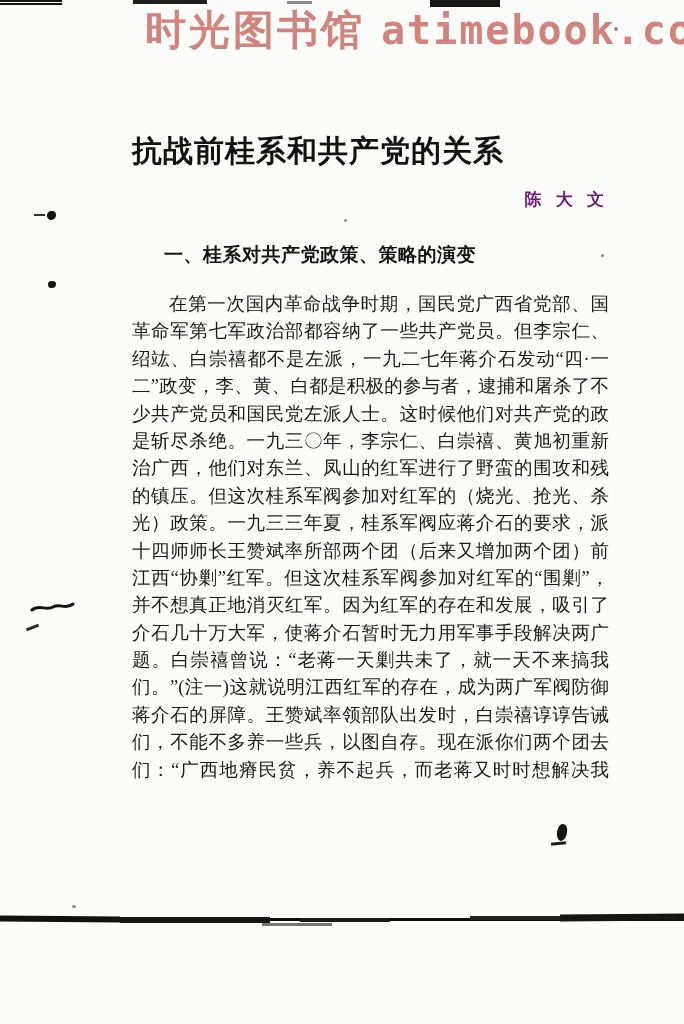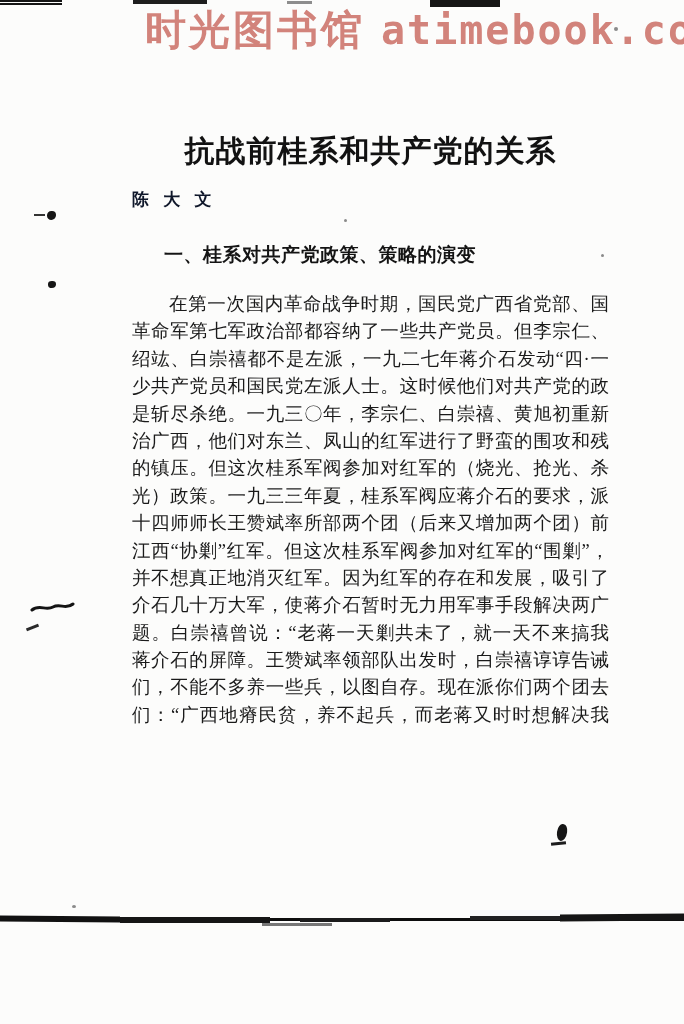--- a/index.html
+++ b/index.html
@@ -21,30 +21,29 @@
     font-family:"Liberation Sans","DejaVu Sans",sans-serif;
     font-size:41px;letter-spacing:3px;
   }
   .wm-latin{
     font-family:"DejaVu Sans Mono",monospace;
     font-size:40px;letter-spacing:2px;margin-left:16px;
   }
   
   .title{
     position:absolute;left:132px;top:131px;width:477px;
-    text-align:center;
     font-family:"Liberation Sans","DejaVu Sans",sans-serif;
     font-weight:bold;font-size:30px;letter-spacing:1px;
     color:#121212;
   }
   .author{
     position:absolute;left:132px;top:188px;width:477px;
-    text-align:left;
+    text-align:right;
     font-weight:bold;font-size:17px;letter-spacing:5px;
-    color:#0f172a;
+    color:#701a75;
   }
   .section-heading{
     position:absolute;left:164px;top:242px;
     font-family:Liberation Sans, sans-serif;
     font-weight:bold;font-size:19px;letter-spacing:0.5px;
     color:#141414;
   }
   .body-text{
     position:absolute;left:132px;top:291px;width:477px;
     font-size:18.5px;color:#1a1a1a;
@@ -81,30 +80,32 @@
   <div class="title">抗战前桂系和共产党的关系</div>
 
   <div class="author">陈 大 文</div>
 
   <div class="section-heading">一、桂系对共产党政策、策略的演变</div>
 
   <div class="body-text">
       <div class="body-line">在第一次国内革命战争时期，国民党广西省党部、国民</div>
       <div class="body-line">革命军第七军政治部都容纳了一些共产党员。但李宗仁、黄</div>
       <div class="body-line">绍竑、白崇禧都不是左派，一九二七年蒋介石发动“四·一</div>
+      <div class="body-line">二”政变，李、黄、白都是积极的参与者，逮捕和屠杀了不</div>
       <div class="body-line">少共产党员和国民党左派人士。这时候他们对共产党的政策</div>
       <div class="body-line">是斩尽杀绝。一九三〇年，李宗仁、白崇禧、黄旭初重新统</div>
       <div class="body-line">治广西，他们对东兰、凤山的红军进行了野蛮的围攻和残酷</div>
       <div class="body-line">的镇压。但这次桂系军阀参加对红军的（烧光、抢光、杀</div>
       <div class="body-line">光）政策。一九三三年夏，桂系军阀应蒋介石的要求，派四</div>
       <div class="body-line">十四师师长王赞斌率所部两个团（后来又增加两个团）前往</div>
       <div class="body-line">江西“协剿”红军。但这次桂系军阀参加对红军的“围剿”，</div>
       <div class="body-line">并不想真正地消灭红军。因为红军的存在和发展，吸引了蒋</div>
       <div class="body-line">介石几十万大军，使蒋介石暂时无力用军事手段解决两广问</div>
       <div class="body-line">题。白崇禧曾说：“老蒋一天剿共未了，就一天不来搞我</div>
+      <div class="body-line">们。”(注一)这就说明江西红军的存在，成为两广军阀防御</div>
       <div class="body-line">蒋介石的屏障。王赞斌率领部队出发时，白崇禧谆谆告诫他</div>
       <div class="body-line">们，不能不多养一些兵，以图自存。现在派你们两个团去</div>
       <div class="body-line">们：“广西地瘠民贫，养不起兵，而老蒋又时时想解决我</div>
     </div>
 
   <div class="artifact bar" style="left:34px;top:214px;width:11px;height:2px;background:#333;"></div>
   <div class="artifact blob" style="left:47px;top:211px;width:9px;height:9px;"></div>
   <div class="artifact blob" style="left:48px;top:281px;width:8px;height:7px;"></div>
 
   <div class="artifact" style="left:30px;top:598px;width:46px;height:18px;">

